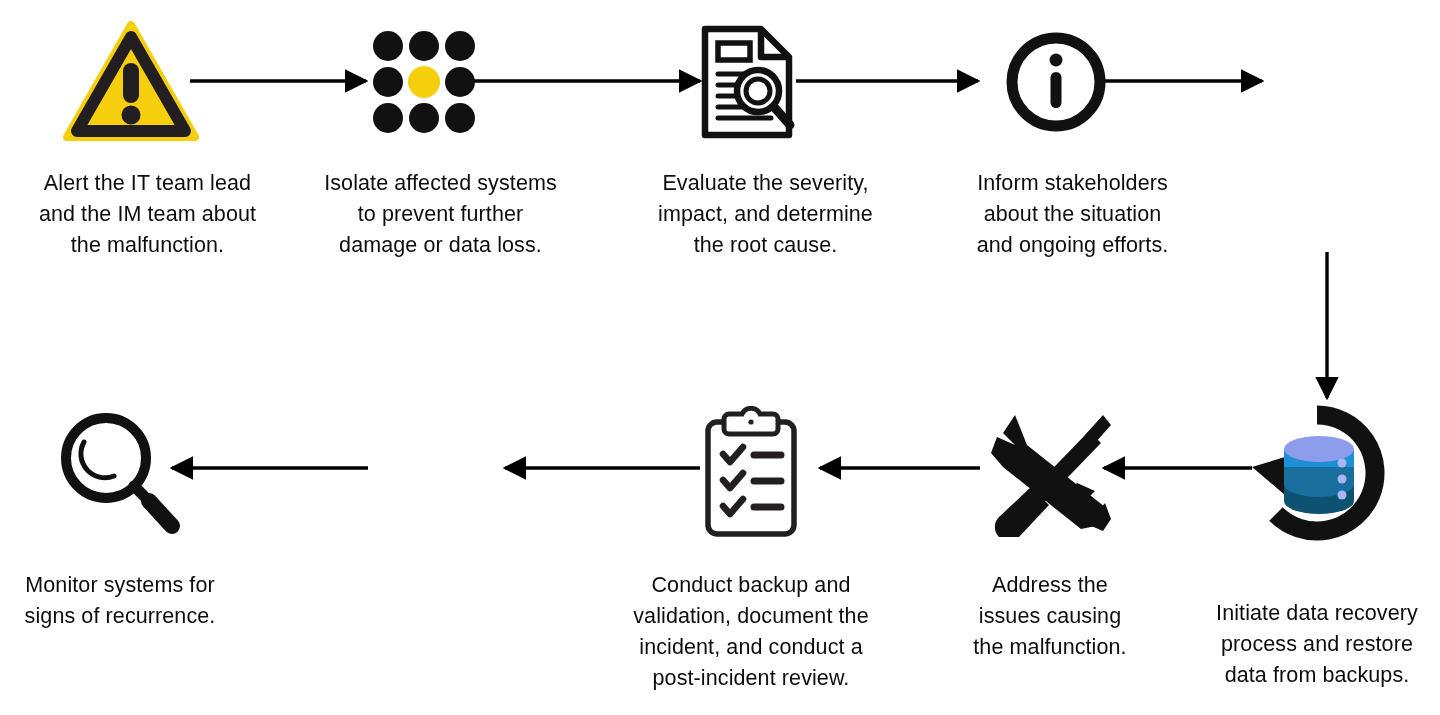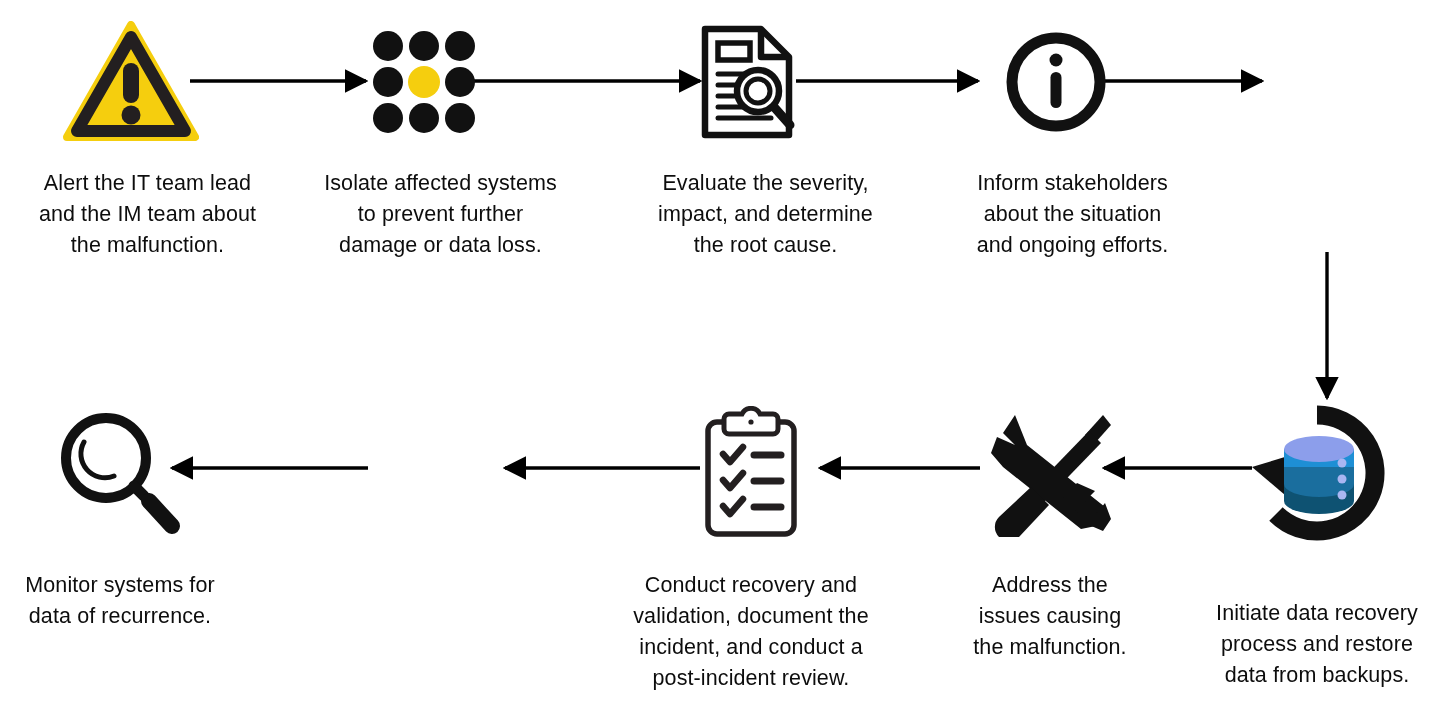--- a/index.html
+++ b/index.html
@@ -230,33 +230,33 @@
           <polyline points="27,74 34,82 47,67"></polyline>
           <polyline points="27,100 34,108 47,93"></polyline>
         </g>
         <g stroke="#231f20" stroke-width="7" stroke-linecap="round">
           <line x1="58" y1="49" x2="85" y2="49"></line>
           <line x1="58" y1="75" x2="85" y2="75"></line>
           <line x1="58" y1="101" x2="85" y2="101"></line>
         </g>
       </svg>
     </div>
-    <div class="caption caption-bottom">Conduct recovery and
+    <div class="caption caption-bottom">Conduct backup and
 validation, document the
 incident, and conduct a
 post-incident review.</div>
   </div>
 
 
   <div class="step" id="step-10">
     <div class="icon-box">
       <svg width="132" height="130" viewBox="0 0 132 130">
         <circle cx="52" cy="50" r="40" fill="#fff" stroke="#111" stroke-width="10"></circle>
         <path d="M30 34 a24 24 0 0 0 30 34" fill="none" stroke="#111" stroke-width="5" stroke-linecap="round"></path>
         <line x1="80" y1="78" x2="90" y2="88" stroke="#111" stroke-width="11" stroke-linecap="round"></line>
         <line x1="95" y1="93" x2="118" y2="118" stroke="#111" stroke-width="16" stroke-linecap="round"></line>
       </svg>
     </div>
     <div class="caption caption-bottom">Monitor systems for
-data of recurrence.</div>
+signs of recurrence.</div>
   </div>
 
 </div>
 
 </body></html>

